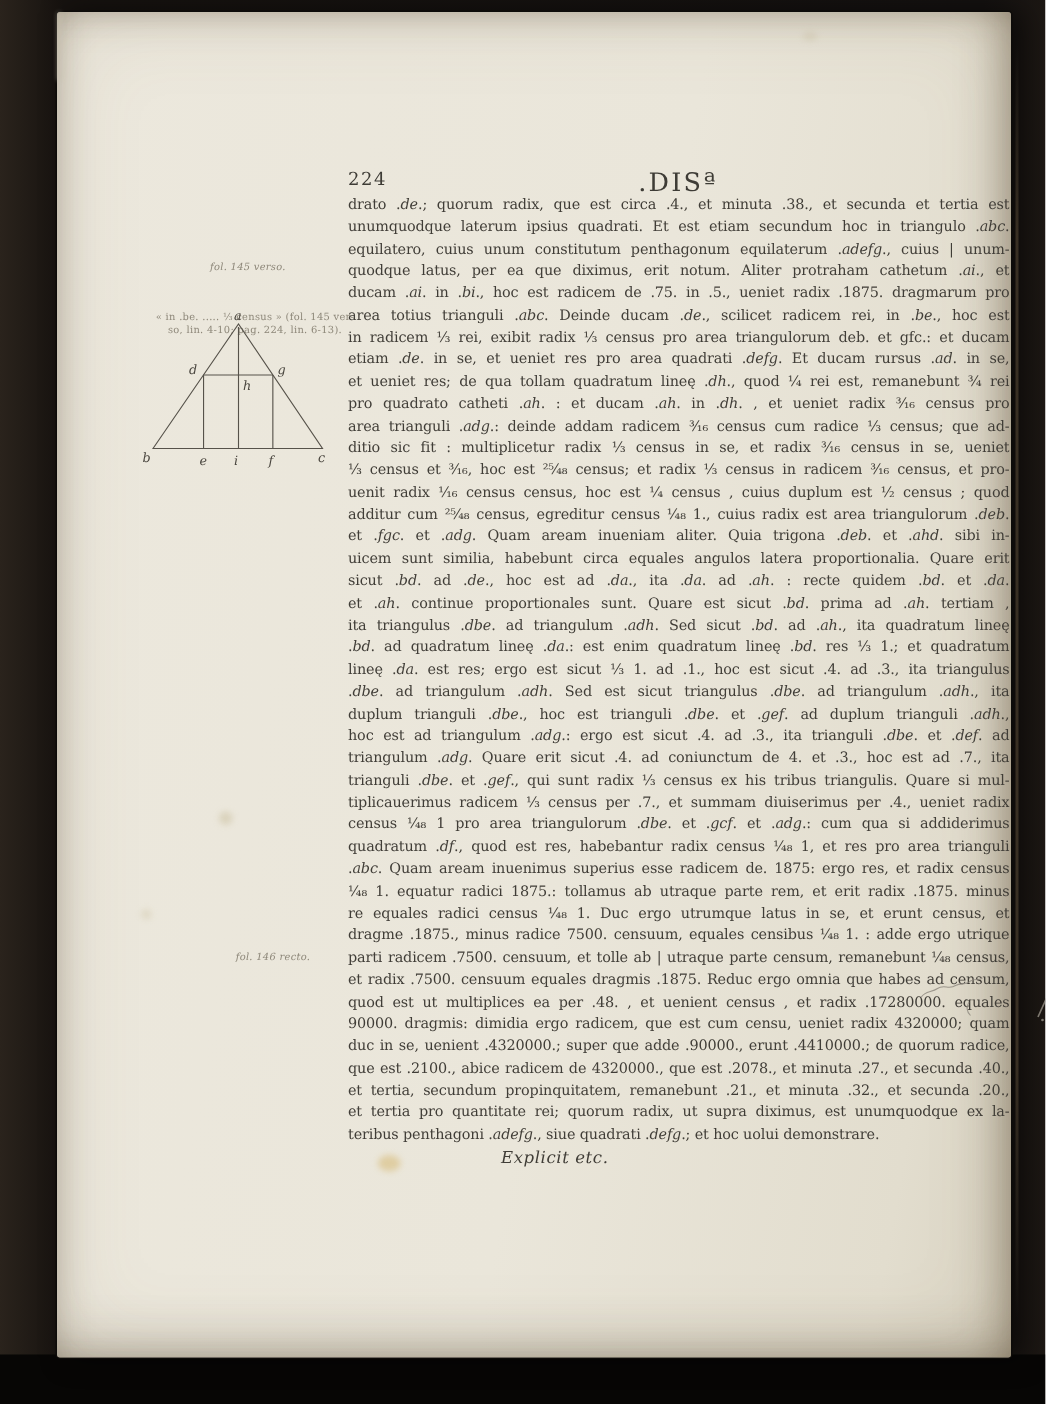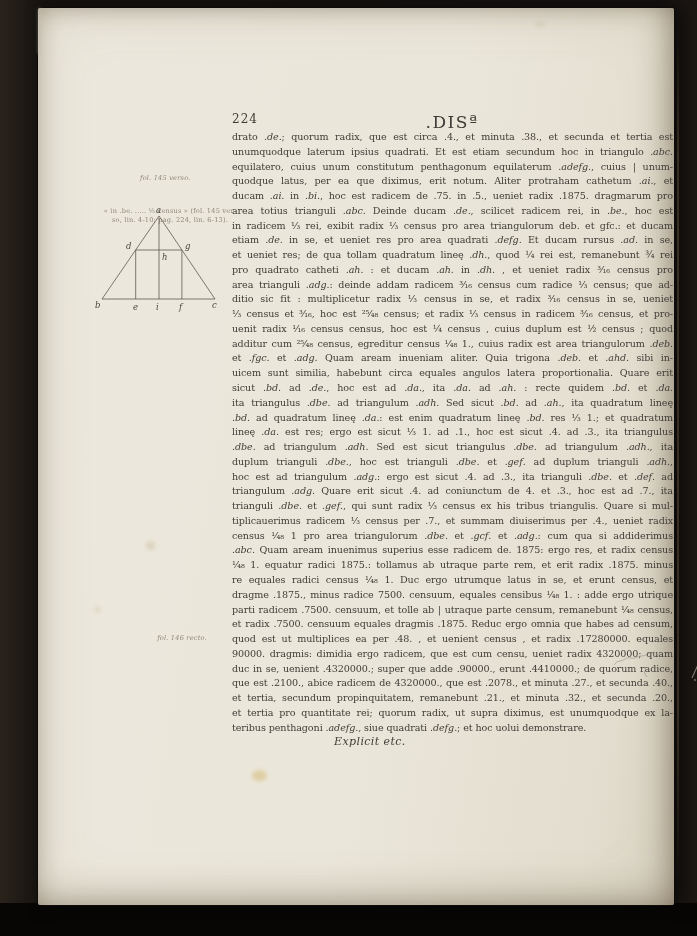--- a/index.html
+++ b/index.html
@@ -122,30 +122,32 @@
           <div class="bline">et ueniet res; de qua tollam quadratum lineę .<i>dh</i>., quod ¼ rei est, remanebunt ¾ rei</div>
           <div class="bline">pro quadrato catheti .<i>ah</i>. : et ducam .<i>ah</i>. in .<i>dh</i>. , et ueniet radix ³⁄₁₆ census pro</div>
           <div class="bline">area trianguli .<i>adg</i>.: deinde addam radicem ³⁄₁₆ census cum radice ⅓ census; que ad-</div>
           <div class="bline">ditio sic fit : multiplicetur radix ⅓ census in se, et radix ³⁄₁₆ census in se, ueniet</div>
           <div class="bline">⅓ census et ³⁄₁₆, hoc est ²⁵⁄₄₈ census; et radix ⅓ census in radicem ³⁄₁₆ census, et pro-</div>
           <div class="bline">uenit radix ¹⁄₁₆ census census, hoc est ¼ census , cuius duplum est ½ census ; quod</div>
           <div class="bline">additur cum ²⁵⁄₄₈ census, egreditur census ¹⁄₄₈ 1., cuius radix est area triangulorum .<i>deb</i>.</div>
           <div class="bline">et .<i>fgc</i>. et .<i>adg</i>. Quam aream inueniam aliter. Quia trigona .<i>deb</i>. et .<i>ahd</i>. sibi in-</div>
           <div class="bline">uicem sunt similia, habebunt circa equales angulos latera proportionalia. Quare erit</div>
           <div class="bline">sicut .<i>bd</i>. ad .<i>de</i>., hoc est ad .<i>da</i>., ita .<i>da</i>. ad .<i>ah</i>. : recte quidem .<i>bd</i>. et .<i>da</i>.</div>
+          <div class="bline">et .<i>ah</i>. continue proportionales sunt. Quare est sicut .<i>bd</i>. prima ad .<i>ah</i>. tertiam ,</div>
           <div class="bline">ita triangulus .<i>dbe</i>. ad triangulum .<i>adh</i>. Sed sicut .<i>bd</i>. ad .<i>ah</i>., ita quadratum lineę</div>
           <div class="bline">.<i>bd</i>. ad quadratum lineę .<i>da</i>.: est enim quadratum lineę .<i>bd</i>. res ⅓ 1.; et quadratum</div>
           <div class="bline">lineę .<i>da</i>. est res; ergo est sicut ⅓ 1. ad .1., hoc est sicut .4. ad .3., ita triangulus</div>
           <div class="bline">.<i>dbe</i>. ad triangulum .<i>adh</i>. Sed est sicut triangulus .<i>dbe</i>. ad triangulum .<i>adh</i>., ita</div>
           <div class="bline">duplum trianguli .<i>dbe</i>., hoc est trianguli .<i>dbe</i>. et .<i>gef</i>. ad duplum trianguli .<i>adh</i>.,</div>
           <div class="bline">hoc est ad triangulum .<i>adg</i>.: ergo est sicut .4. ad .3., ita trianguli .<i>dbe</i>. et .<i>def</i>. ad</div>
           <div class="bline">triangulum .<i>adg</i>. Quare erit sicut .4. ad coniunctum de 4. et .3., hoc est ad .7., ita</div>
           <div class="bline">trianguli .<i>dbe</i>. et .<i>gef</i>., qui sunt radix ⅓ census ex his tribus triangulis. Quare si mul-</div>
           <div class="bline">tiplicauerimus radicem ⅓ census per .7., et summam diuiserimus per .4., ueniet radix</div>
           <div class="bline">census ¹⁄₄₈ 1 pro area triangulorum .<i>dbe</i>. et .<i>gcf</i>. et .<i>adg</i>.: cum qua si addiderimus</div>
+          <div class="bline">quadratum .<i>df</i>., quod est res, habebantur radix census ¹⁄₄₈ 1, et res pro area trianguli</div>
           <div class="bline">.<i>abc</i>. Quam aream inuenimus superius esse radicem de. 1875: ergo res, et radix census</div>
           <div class="bline">¹⁄₄₈ 1. equatur radici 1875.: tollamus ab utraque parte rem, et erit radix .1875. minus</div>
           <div class="bline">re equales radici census ¹⁄₄₈ 1. Duc ergo utrumque latus in se, et erunt census, et</div>
           <div class="bline">dragme .1875., minus radice 7500. censuum, equales censibus ¹⁄₄₈ 1. : adde ergo utrique</div>
           <div class="bline">parti radicem .7500. censuum, et tolle ab | utraque parte censum, remanebunt ¹⁄₄₈ census,</div>
           <div class="bline">et radix .7500. censuum equales dragmis .1875. Reduc ergo omnia que habes ad censum,</div>
           <div class="bline">quod est ut multiplices ea per .48. , et uenient census , et radix .17280000. equales</div>
           <div class="bline">90000. dragmis: dimidia ergo radicem, que est cum censu, ueniet radix 4320000; quam</div>
           <div class="bline">duc in se, uenient .4320000.; super que adde .90000., erunt .4410000.; de quorum radice,</div>
           <div class="bline">que est .2100., abice radicem de 4320000., que est .2078., et minuta .27., et secunda .40.,</div>

